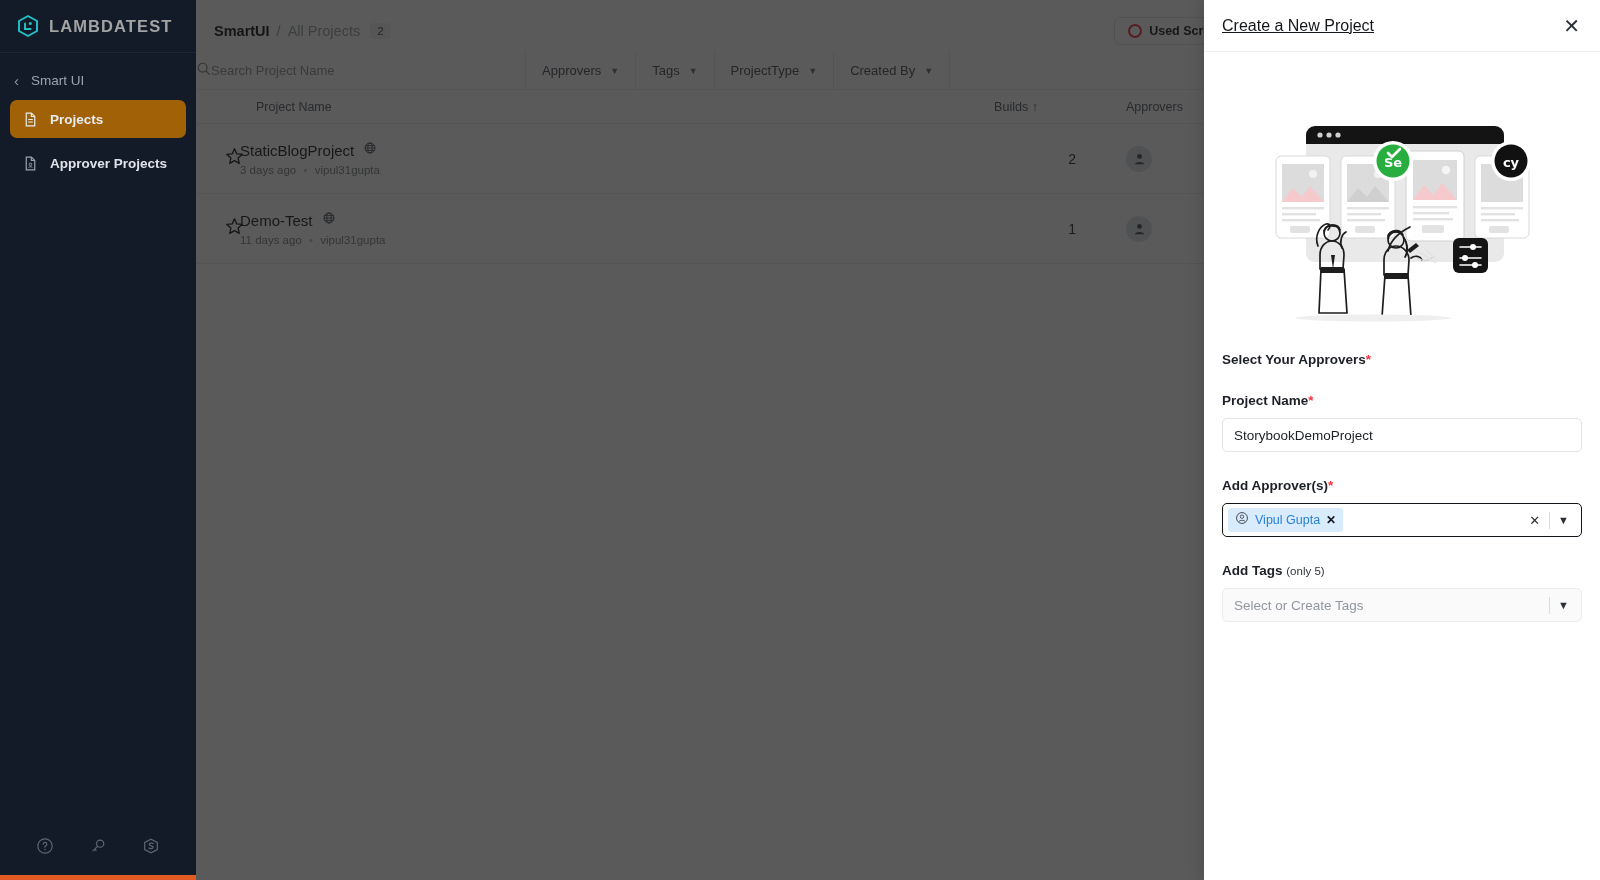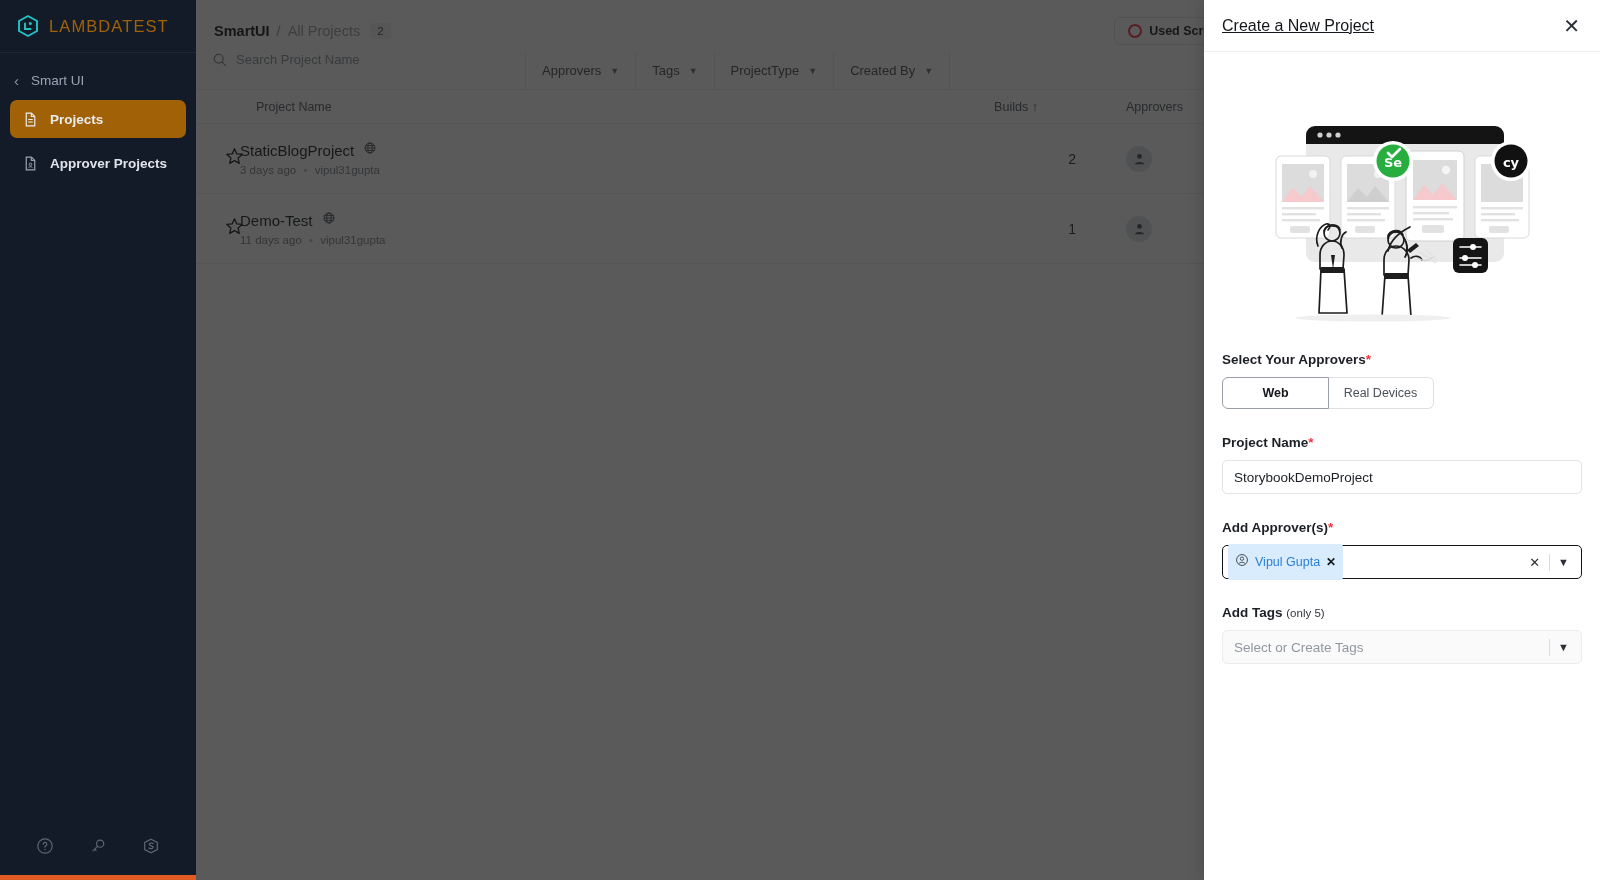--- a/index.html
+++ b/index.html
@@ -15,21 +15,21 @@
   .sidebar {
     position: absolute; left: 0; top: 0; width: 196px; height: 880px;
     background: #141B28; display: flex; flex-direction: column;
   }
   .brand {
     height: 52px; display: flex; align-items: center; gap: 9px;
     padding-left: 16px; background: #141B28;
   }
   .brand-logo { width: 24px; height: 24px; flex: none; }
   .brand-text {
-    color: #a16207; font-size: 16.5px; font-weight: normal;
+    color: #a3a3a3; font-size: 16.5px; font-weight: bold;
     letter-spacing: 1.1px;
   }
   .sb-top-divider { height: 1px; background: #1e2636; }
   .sb-section {
     display: flex; align-items: center; gap: 12px;
     height: 34px; padding-left: 14px; margin-top: 10px;
   }
   .sb-section .chev { color: #8b93a4; font-size: 15px; line-height: 1; }
   .sb-section .lbl { color: #9aa2b2; font-size: 13.5px; }
   .sb-item {
@@ -103,22 +103,22 @@
   
   .main {
     position: absolute; left: 196px; top: 52px; right: 0; bottom: 0;
     background: #ffffff; overflow: hidden;
   }
   .filterbar {
     height: 38px; display: flex; align-items: center;
     border-bottom: 1px solid #ececec;
   }
   .search-box {
-    display: flex; gap: 9px;
-    width: 330px; height: 38px; padding-left: 16px;
+    display: flex; align-items: center; 
+    width: 330px; height: 38px; 
     border-right: 1px solid #ececec;
   }
   .search-box .ph { font-size: 13px; color: #8e949c; }
   .filter-chip {
     display: flex; align-items: center; gap: 9px;
     height: 38px; padding: 0 16px; font-size: 13px; color: #4b5059;
     border-right: 1px solid #ececec; cursor: pointer;
   }
   .filter-chip .cv { font-size: 9px; color: #6d727a; }
   .table-head {
@@ -186,21 +186,21 @@
     border: 1px solid #e4e4e4; border-radius: 5px;
     padding: 0 11px; font-size: 13.5px; color: #1d2026;
     font-family: "Liberation Sans", sans-serif; background: #fff;
   }
   .appr-select {
     margin-top: 10px; width: 100%; height: 34px;
     border: 1.6px solid #111418; border-radius: 5px;
     display: flex; align-items: center; padding: 0 4px 0 5px; background: #fff;
   }
   .chip {
-    display: flex; align-items: center; gap: 6px; height: 36px;
+    display: flex; align-items: center; gap: 6px; height: 24px;
     background: #d9ecfd; border-radius: 3px; padding: 0 7px;
   }
   .chip-name { font-size: 12.5px; color: #2a7fd4; }
   .chip-x { font-size: 12px; color: #14171c; cursor: pointer; font-weight: bold; }
   .sel-actions { margin-left: auto; display: flex; align-items: center; }
   .sel-clear { font-size: 13px; color: #2b2f36; cursor: pointer; padding: 0 9px; }
   .sel-div { width: 1px; height: 17px; background: #dcdcdc; }
   .sel-chev { font-size: 11px; color: #2b2f36; cursor: pointer; padding: 0 8px; }
   .tags-select {
     margin-top: 10px; width: 100%; height: 34px;
@@ -529,24 +529,20 @@
           <path d="M150 183l18 12M157 181l12 11" stroke="#e2e2e2" stroke-width="1.2"></path>
           <ellipse cx="105" cy="250" rx="78" ry="3.5" fill="#efefef"></ellipse>
         </svg>
       </div>
 
       <div class="sp26"></div>
 
       <div class="field">
         <div class="flabel">
           <span>Select Your Approvers</span><span class="req">*</span>
-        </div>
-        <div class="seg">
-          <div class="seg-btn">Web</div>
-          <div class="seg-btn">Real Devices</div>
         </div>
       </div>
 
       <div class="sp26"></div>
 
       <div class="field">
         <div class="flabel">
           <span>Project Name</span><span class="req">*</span>
         </div>
         <input class="txt-input" value="StorybookDemoProject" style="">

